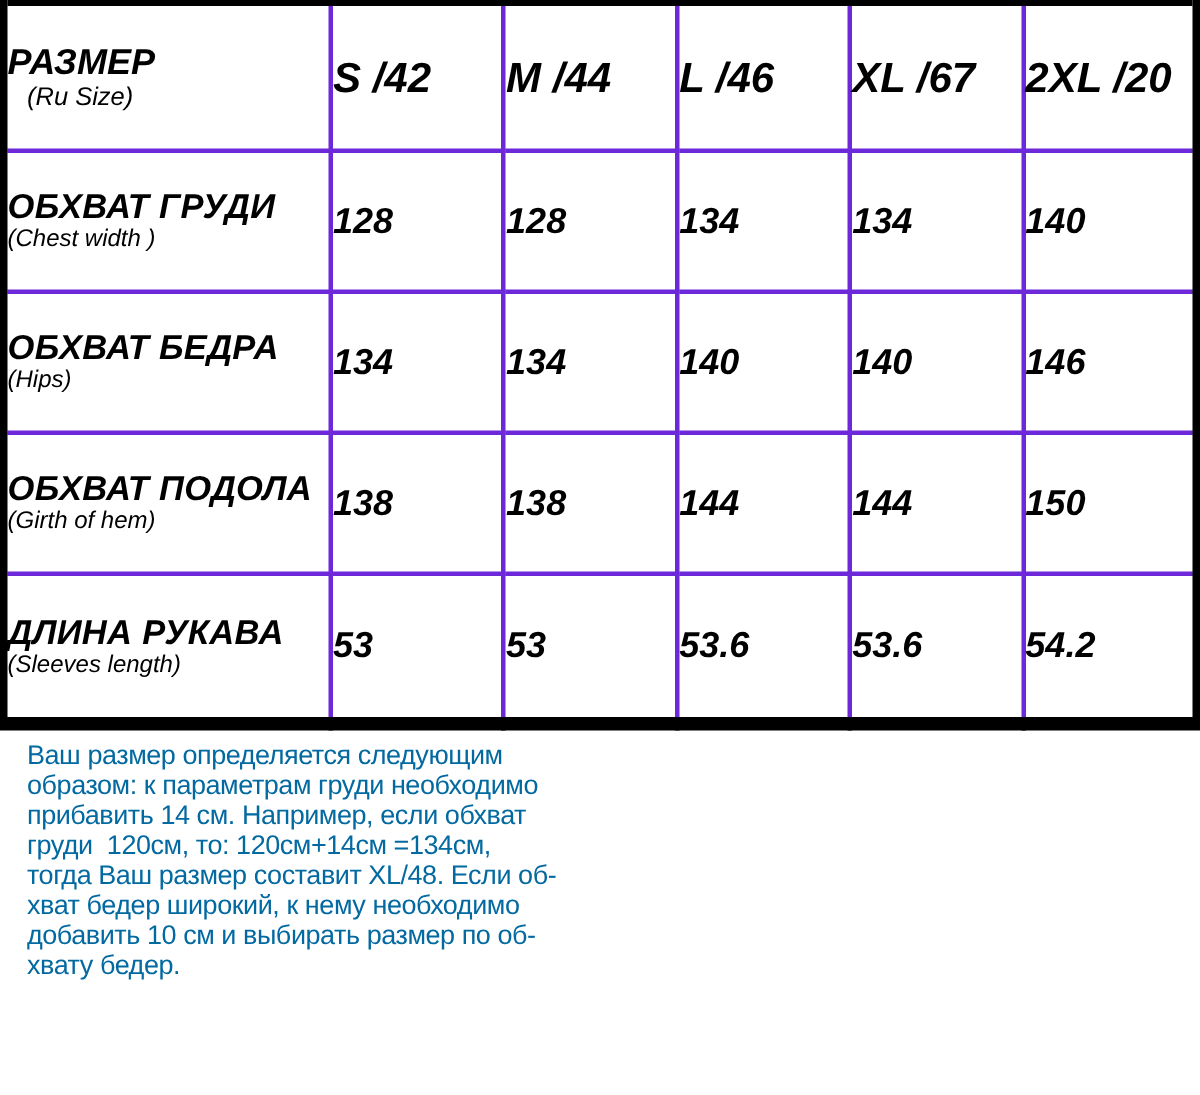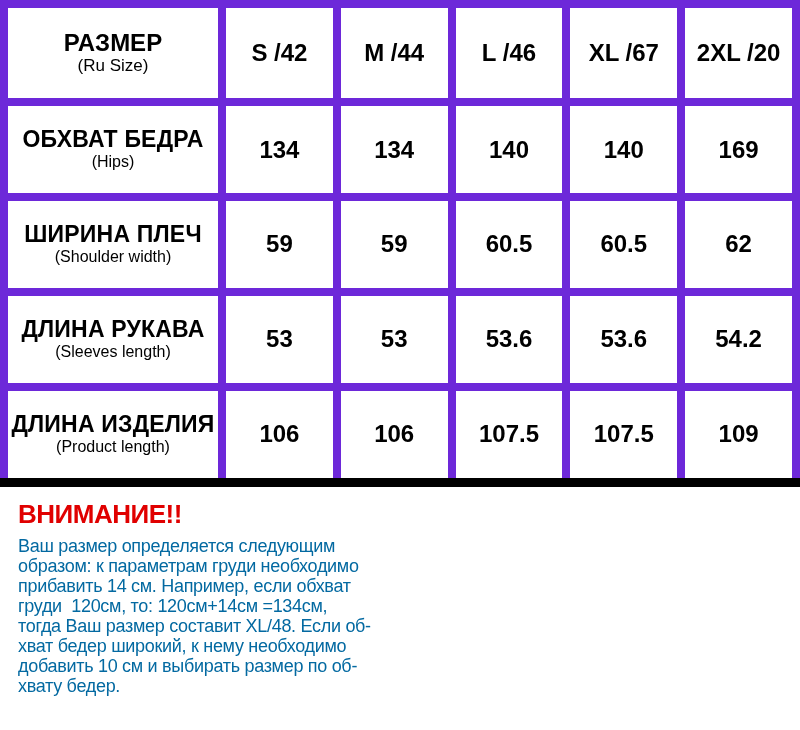--- a/index.html
+++ b/index.html
@@ -13,29 +13,30 @@
   
   table.size-table {
     width: 800px;
     height: 487px;
     border-collapse: collapse;
     table-layout: fixed;
     border: solid #000;
     border-width: 4px 5px 9px 5px;
   }
   table.size-table td, table.size-table th {
-    border: 8px solid #6d28d9;
-    text-align: center;
+    border: 3px solid #6d28d9;
+    text-align: left;
     vertical-align: middle;
     padding: 0;
+    font-style: italic;
   }
   col.c-label { width: 218px; }
   .hdr-ru  { font-weight: bold; font-size: 24px; line-height: 1.1; }
-  .hdr-en  { font-weight: normal; font-size: 17px; line-height: 1.15; }
-  .size-lbl { font-weight: bold; font-size: 24px; }
+  .hdr-en  { font-weight: normal; font-size: 17px; line-height: 1.15; margin-left: 13px; }
+  .size-lbl { font-weight: bold; font-size: 28px; }
   .lbl-ru  { font-weight: bold; font-size: 23px; line-height: 1.12; letter-spacing: 0.2px; }
   .lbl-en  { font-weight: normal; font-size: 16px; line-height: 1.15; }
   .val     { font-weight: bold; font-size: 24px; }
   
   .notes {
     display: flex;
     align-items: flex-start;
     padding-top: 6px;
   }
   .note { width: 382px; margin-left: 18px; }
@@ -73,76 +74,75 @@
       <div class="hdr-ru">РАЗМЕР</div>
       <div class="hdr-en">(Ru Size)</div>
     </th>
     <th class="size-lbl">S /42</th>
     <th class="size-lbl">M /44</th>
     <th class="size-lbl">L /46</th>
     <th class="size-lbl">XL /67</th>
     <th class="size-lbl">2XL /20</th>
   </tr>
 
+  <tr>
+    <td>
+      <div class="lbl-ru">ОБХВАТ ГРУДИ</div>
+      <div class="lbl-en">(Chest width )</div>
+    </td>
+    <td class="val">128</td>
+    <td class="val">128</td>
+    <td class="val">134</td>
+    <td class="val">134</td>
+    <td class="val">140</td>
+  </tr>
 
 
   <tr>
     <td>
       <div class="lbl-ru">ОБХВАТ БЕДРА</div>
       <div class="lbl-en">(Hips)</div>
     </td>
     <td class="val">134</td>
     <td class="val">134</td>
     <td class="val">140</td>
     <td class="val">140</td>
-    <td class="val">169</td>
+    <td class="val">146</td>
   </tr>
+
 
   <tr>
     <td>
-      <div class="lbl-ru">ШИРИНА ПЛЕЧ</div>
-      <div class="lbl-en">(Shoulder width)</div>
+      <div class="lbl-ru">ОБХВАТ ПОДОЛА</div>
+      <div class="lbl-en">(Girth of hem)</div>
     </td>
-    <td class="val">59</td>
-    <td class="val">59</td>
-    <td class="val">60.5</td>
-    <td class="val">60.5</td>
-    <td class="val">62</td>
+    <td class="val">138</td>
+    <td class="val">138</td>
+    <td class="val">144</td>
+    <td class="val">144</td>
+    <td class="val">150</td>
   </tr>
-
 
   <tr>
     <td>
       <div class="lbl-ru">ДЛИНА РУКАВА</div>
       <div class="lbl-en">(Sleeves length)</div>
     </td>
     <td class="val">53</td>
     <td class="val">53</td>
     <td class="val">53.6</td>
     <td class="val">53.6</td>
     <td class="val">54.2</td>
   </tr>
 
-  <tr>
-    <td>
-      <div class="lbl-ru">ДЛИНА ИЗДЕЛИЯ</div>
-      <div class="lbl-en">(Product length)</div>
-    </td>
-    <td class="val">106</td>
-    <td class="val">106</td>
-    <td class="val">107.5</td>
-    <td class="val">107.5</td>
-    <td class="val">109</td>
-  </tr>
 </tbody>
   </table>
 
 <div class="notes">
   <div class="note">
-    <h2>ВНИМАНИЕ!!</h2>
     <p>Ваш размер определяется следующим
 образом: к параметрам груди необходимо
 прибавить 14 см. Например, если обхват
 груди  120см, то: 120см+14см =134см,
 тогда Ваш размер составит XL/48. Если об-
 хват бедер широкий, к нему необходимо
 добавить 10 см и выбирать размер по об-
 хвату бедер.</p>
   </div>
   <div class="note">

